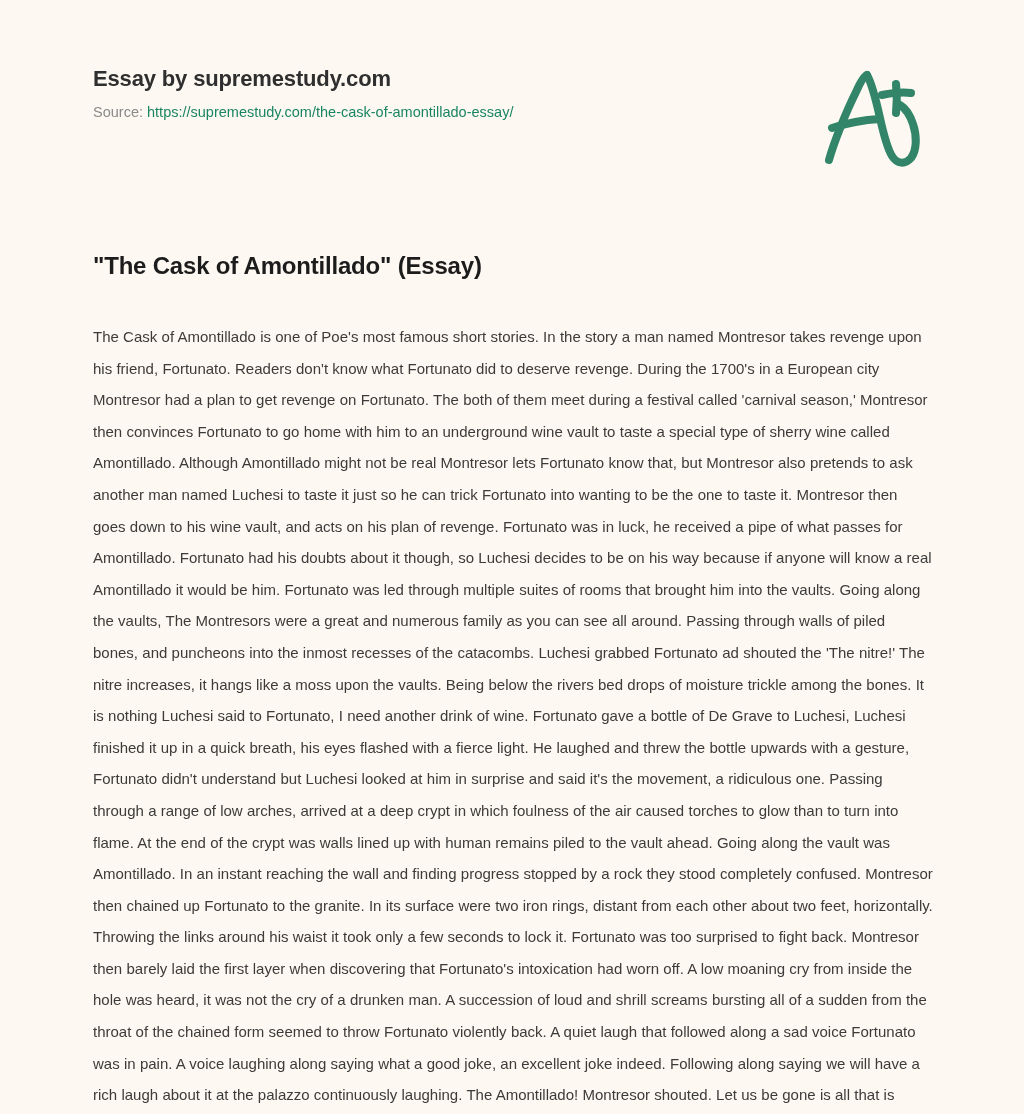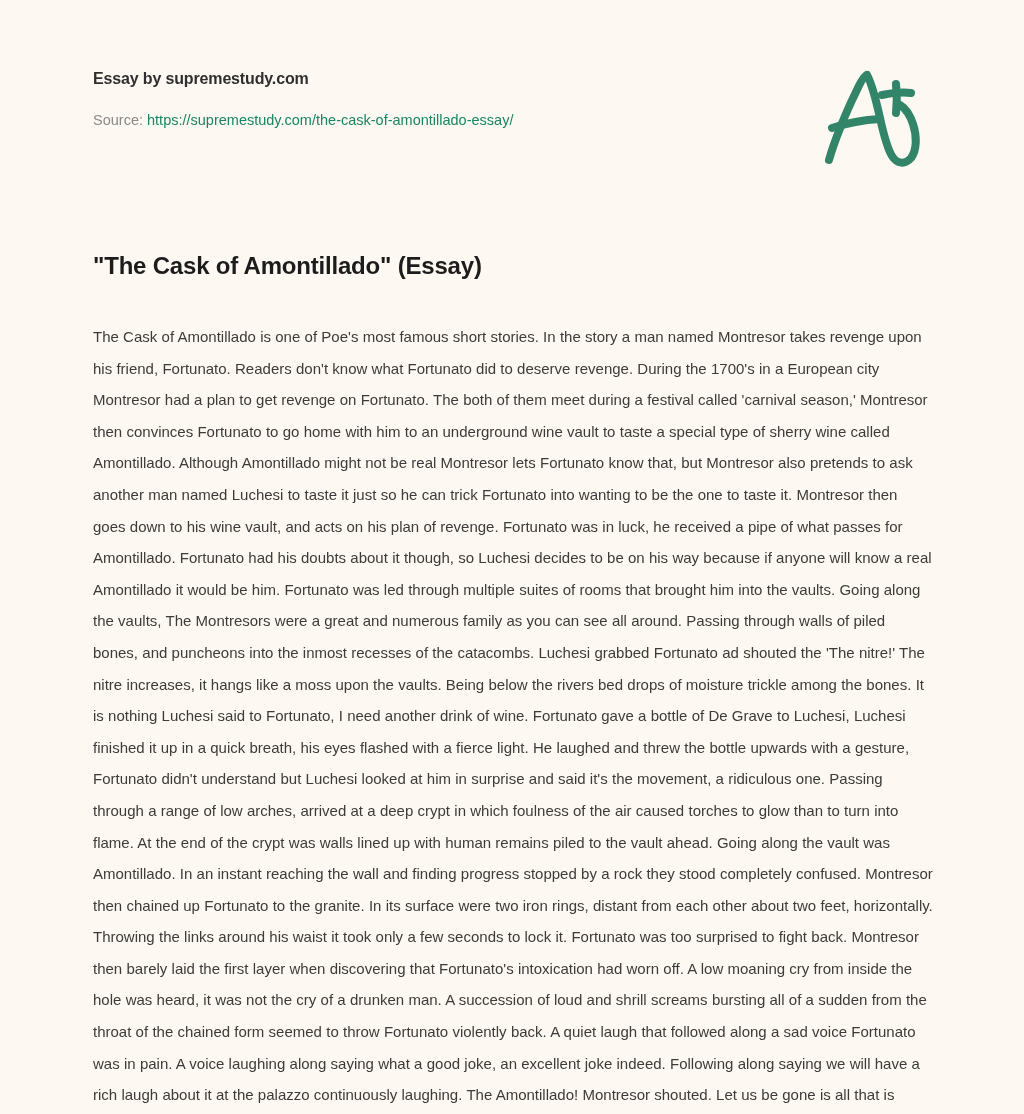--- a/index.html
+++ b/index.html
@@ -32,30 +32,30 @@
   }
 
   .brand-block {
     position: absolute;
     left: 93px;
     top: 64px;
     width: 620px;
   }
 
   .brand-title {
-    font-size: 16px;
+    font-size: 22px;
     font-weight: bold;
     color: #2f2f2f;
     letter-spacing: -0.15px;
     line-height: 30px;
     margin: 0;
   }
 
   .source-line {
-    margin-top: 16px;
+    margin-top: 8px;
     font-size: 14.5px;
     line-height: 20px;
     color: #8a8a8a;
     white-space: nowrap;
   }
 
   .source-label {
     color: #8a8a8a;
   }
 

